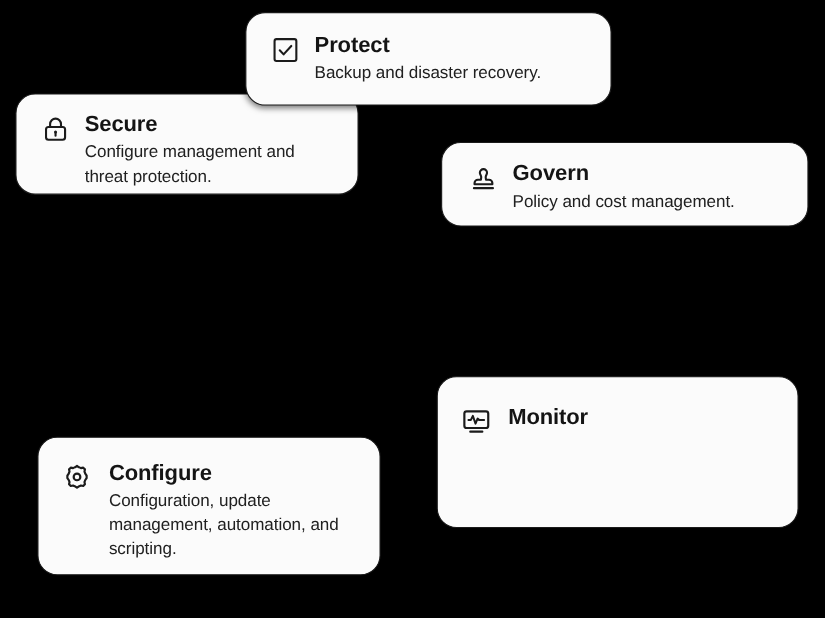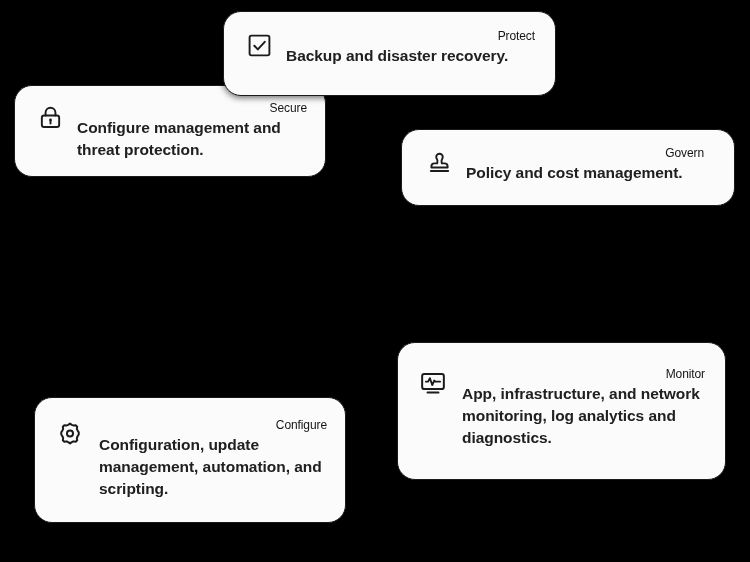--- a/index.html
+++ b/index.html
@@ -53,32 +53,31 @@
   .card-icon svg {
     display: block;
   }
 
   .card-text {
     flex: 1 1 auto;
     min-width: 0;
   }
 
   .card-title {
-    font-size: 12px;
-    font-weight: normal;
+    font-size: 20px;
+    font-weight: bold;
     color: #141414;
     line-height: 1.28;
     letter-spacing: -0.1px;
     margin: 0 0 1px 0;
-    text-align: right;
   }
 
   .card-desc {
     font-size: 15.5px;
-    font-weight: bold;
+    font-weight: normal;
     color: #202020;
     line-height: 1.42;
     margin: 0;
     letter-spacing: -0.05px;
   }
 
   
   #card-protect {
     left: 223px;  top: 11px;
     width: 333px; height: 85px;
@@ -171,21 +170,20 @@
     <div class="card-inner">
       <span class="card-icon">
         <svg width="28" height="28" viewBox="0 0 24 24" fill="none" stroke="currentColor" stroke-width="1.7" stroke-linecap="round" stroke-linejoin="round">
           <rect x="2.7" y="4.2" width="18.6" height="13" rx="1.8"></rect>
           <path d="M5.9 10.9h1.9l1.5-3.1 2.1 6 1.6-3.9 1.2 1h3.9" stroke-width="1.55"></path>
           <path d="M7.3 20.1h9.4"></path>
         </svg>
       </span>
       <div class="card-text">
         <p class="card-title">Monitor</p>
-        <p class="card-desc">App, infrastructure, and network monitoring, log analytics and diagnostics.</p>
       </div>
     </div>
   </div>
 
   <div class="card" id="card-configure">
     <div class="card-inner">
       <span class="card-icon">
         <svg width="28" height="28" viewBox="0 0 24 24" fill="none" stroke="currentColor" stroke-width="1.7" stroke-linecap="round" stroke-linejoin="round">
           <path d="M12 3.1l1.55 1.05a7.3 7.3 0 0 1 1.5.62l1.8-.35 1.33 1.33-.35 1.8c.25.47.46.97.62 1.5L19.5 10.6v1.88l-1.05 1.55c-.16.53-.37 1.03-.62 1.5l.35 1.8-1.33 1.33-1.8-.35c-.47.25-.97.46-1.5.62L12 20.05l-1.55-1.12a7.3 7.3 0 0 1-1.5-.62l-1.8.35L5.82 17.33l.35-1.8a7.3 7.3 0 0 1-.62-1.5L4.5 12.48V10.6l1.05-1.55c.16-.53.37-1.03.62-1.5l-.35-1.8 1.33-1.33 1.8.35c.47-.25.97-.46 1.5-.62z"></path>
           <circle cx="12" cy="11.6" r="2.6"></circle>

